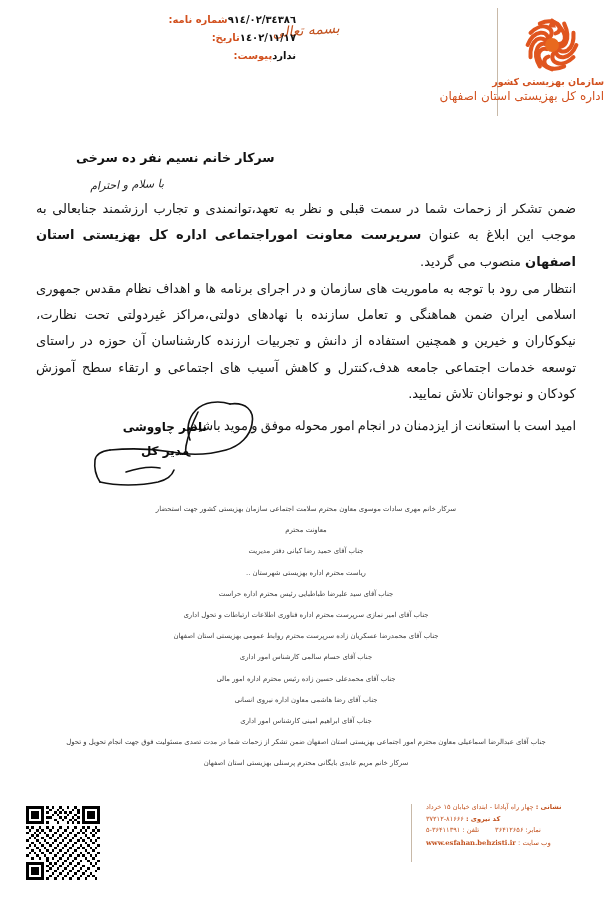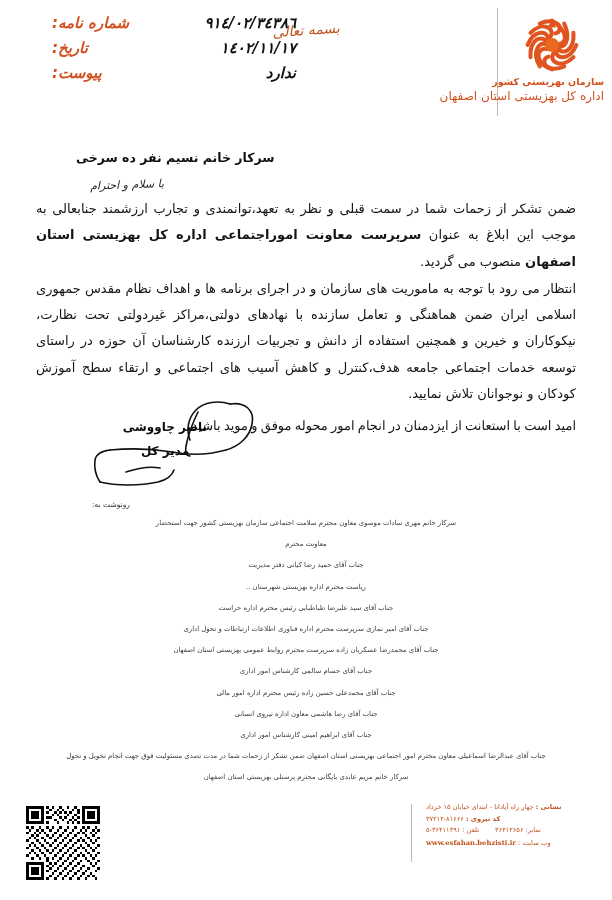--- a/index.html
+++ b/index.html
@@ -87,25 +87,24 @@
     position: absolute;
     top: 14px;
     right: 316px;
     width: 250px;
     text-align: left;
     direction: rtl;
   }
   .meta-row {
     display: flex;
     flex-direction: row-reverse;
-    justify-content: space-between;
+    justify-content: flex-end;
     align-items: baseline;
     margin-bottom: 7px;
-    font-size: 15px;
-    font-style: italic;
+    font-size: 10px;
   }
   .meta-label {
     color: #d2511f;
     font-weight: 700;
     margin-left: 6px;
     white-space: nowrap;
   }
   .meta-value {
     color: #111;
     font-weight: 700;
@@ -369,21 +368,20 @@
         <path d="M46 74 C58 70 70 68 80 70"></path>
       </g>
     </svg>
     <div class="sig-names">
       <div class="sig-name">ناصر چاووشی</div>
       <div class="sig-title">مدیر کل</div>
     </div>
   </div>
 
   <div class="cc">
-    <div class="cc-label">رونوشت به:</div>
     <ul class="cc-list">
       <li>سرکار خانم مهری سادات موسوی معاون محترم سلامت اجتماعی سازمان بهزیستی کشور جهت استحضار</li>
       <li>معاونت محترم</li>
       <li>جناب آقای حمید رضا کیانی دفتر مدیریت</li>
       <li>ریاست محترم اداره بهزیستی شهرستان ..</li>
       <li>جناب آقای سید علیرضا طباطبایی رئیس محترم اداره حراست</li>
       <li>جناب آقای امیر نمازی سرپرست محترم اداره فناوری اطلاعات ارتباطات و تحول اداری</li>
       <li>جناب آقای محمدرضا عسکریان زاده سرپرست محترم روابط عمومی بهزیستی استان اصفهان</li>
       <li>جناب آقای حسام سالمی کارشناس امور اداری</li>
       <li>جناب آقای محمدعلی حسین زاده رئیس محترم اداره امور مالی</li>

